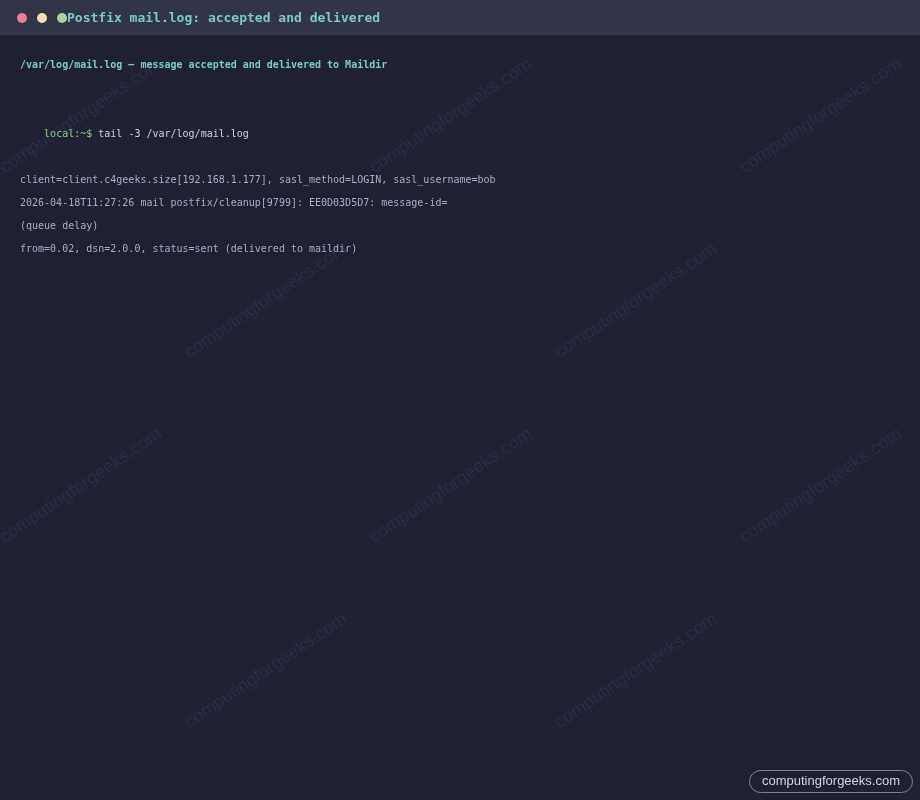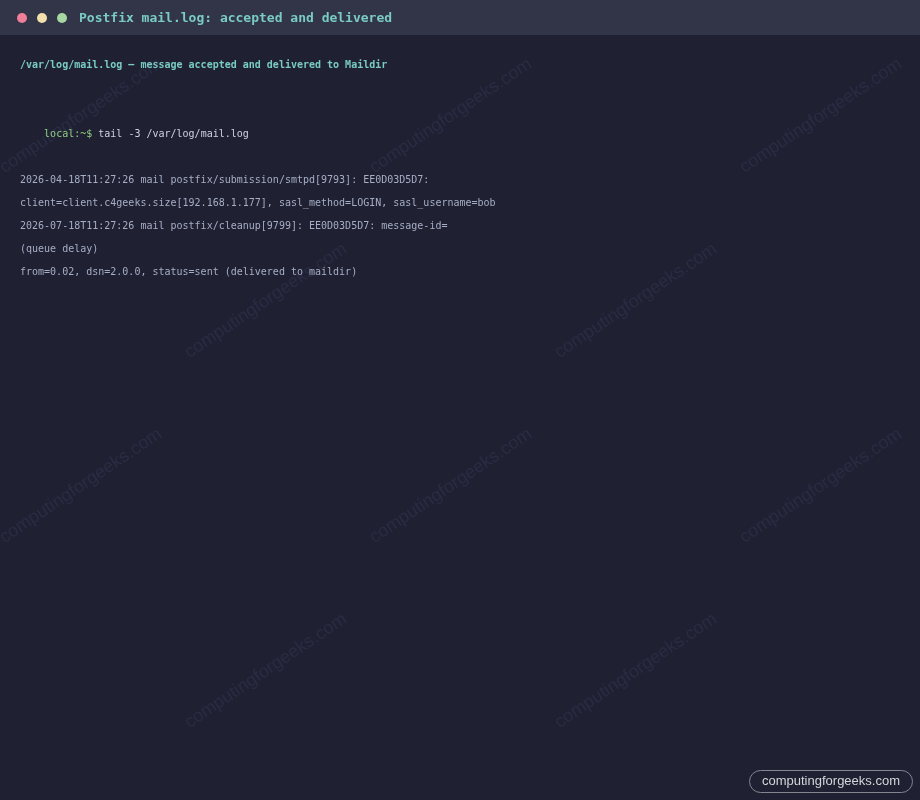--- a/index.html
+++ b/index.html
@@ -49,21 +49,20 @@
     display: flex;
     align-items: center;
     padding-left: 17px;
   }
   .dots { display: flex; align-items: center; gap: 10px; }
   .dot { width: 10px; height: 10px; border-radius: 50%; }
   .dot-close { background: var(--dot-close); }
   .dot-minimize { background: var(--dot-minimize); }
   .dot-maximize { background: var(--dot-maximize); }
   .window-title {
-    margin-left: 12px;
     font-size: 13px;
     font-weight: bold;
     color: var(--title-text);
     white-space: pre;
   }
   .terminal-body {
     position: relative;
     z-index: 1;
     padding: 18px 20px 0 20px;
     font-size: 10px;
@@ -120,21 +119,20 @@
   </div>
   <span class="window-title">Postfix mail.log: accepted and delivered</span>
 </div>
 
 <div class="terminal-body">
   <div class="comment-line">/var/log/mail.log — message accepted and delivered to Maildir</div>
   <div class="prompt-line">
     <span class="prompt">local:~$</span><span class="command"> tail -3 /var/log/mail.log</span>
   </div>
   <div id="log-output">
-      <div class="log-row">2026-04-18T11:27:26 mail postfix/submission/smtpd[9793]: EE0D03D5D7:</div>
       <div class="log-row">client=client.c4geeks.size[192.168.1.177], sasl_method=LOGIN, sasl_username=bob</div>
-      <div class="log-row">2026-07-18T11:27:26 mail postfix/cleanup[9799]: EE0D03D5D7: message-id=</div>
+      <div class="log-row">2026-04-18T11:27:26 mail postfix/cleanup[9799]: EE0D03D5D7: message-id=</div>
       <div class="log-row">(queue delay)</div>
       <div class="log-row">from=0.02, dsn=2.0.0, status=sent (delivered to maildir)</div>
     </div>
 </div>
 
 <div class="badge">computingforgeeks.com</div>
 
 </body></html>

